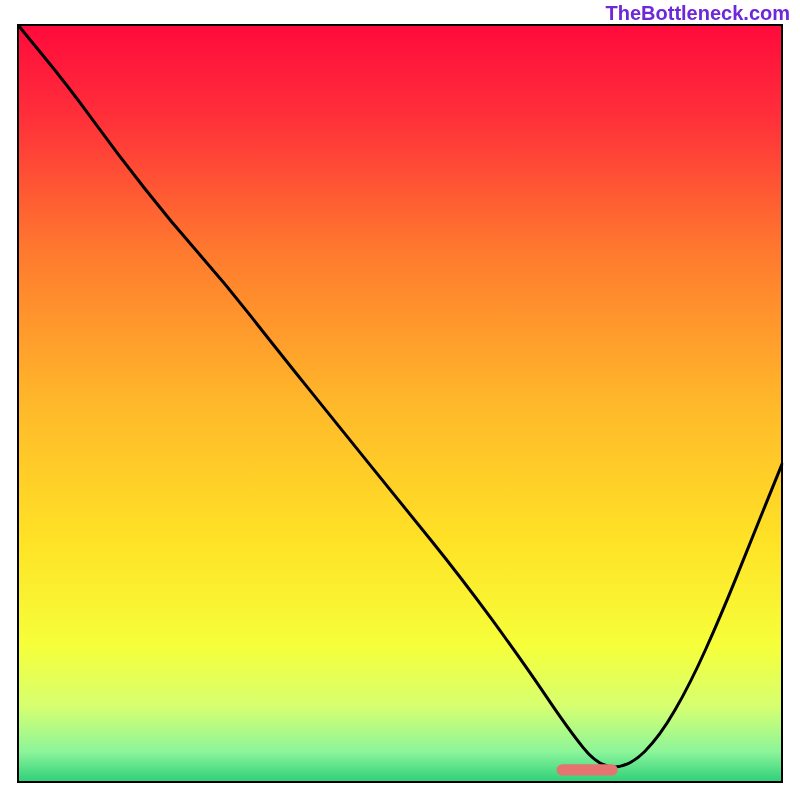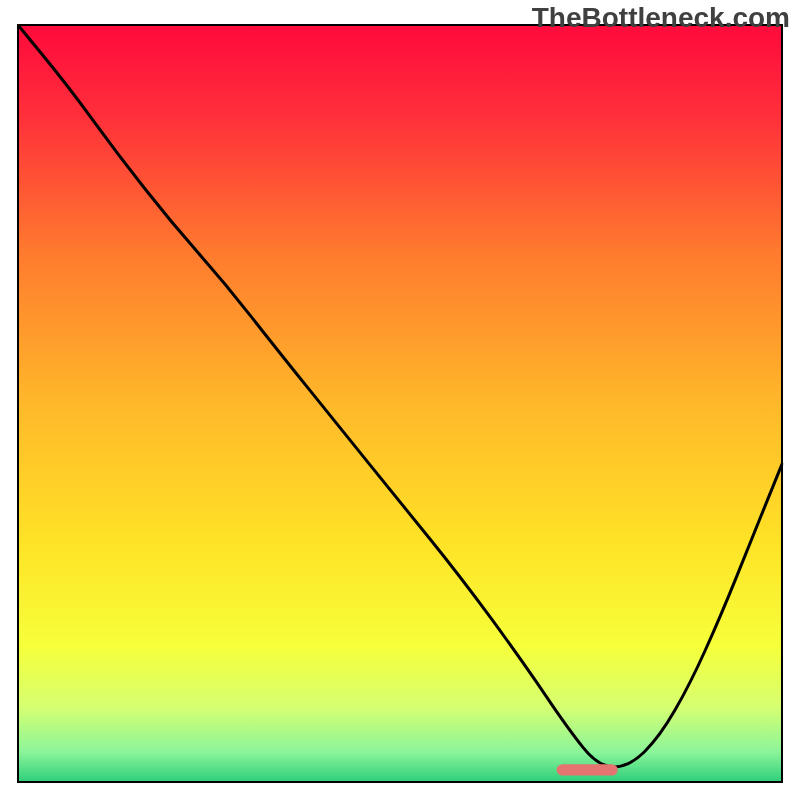--- a/index.html
+++ b/index.html
@@ -12,23 +12,23 @@
   }
   #container {
     position: relative;
     width: 800px;
     height: 800px;
   }
   #watermark {
     position: absolute;
     top: 2px;
     right: 10px;
-    font-size: 28px;
+    font-size: 20px;
     font-weight: bold;
-    color: #404040;
+    color: #6d28d9;
     z-index: 10;
   }
   svg {
     position: absolute;
     top: 0;
     left: 0;
   }
 </style>
 </head>
 <body>

